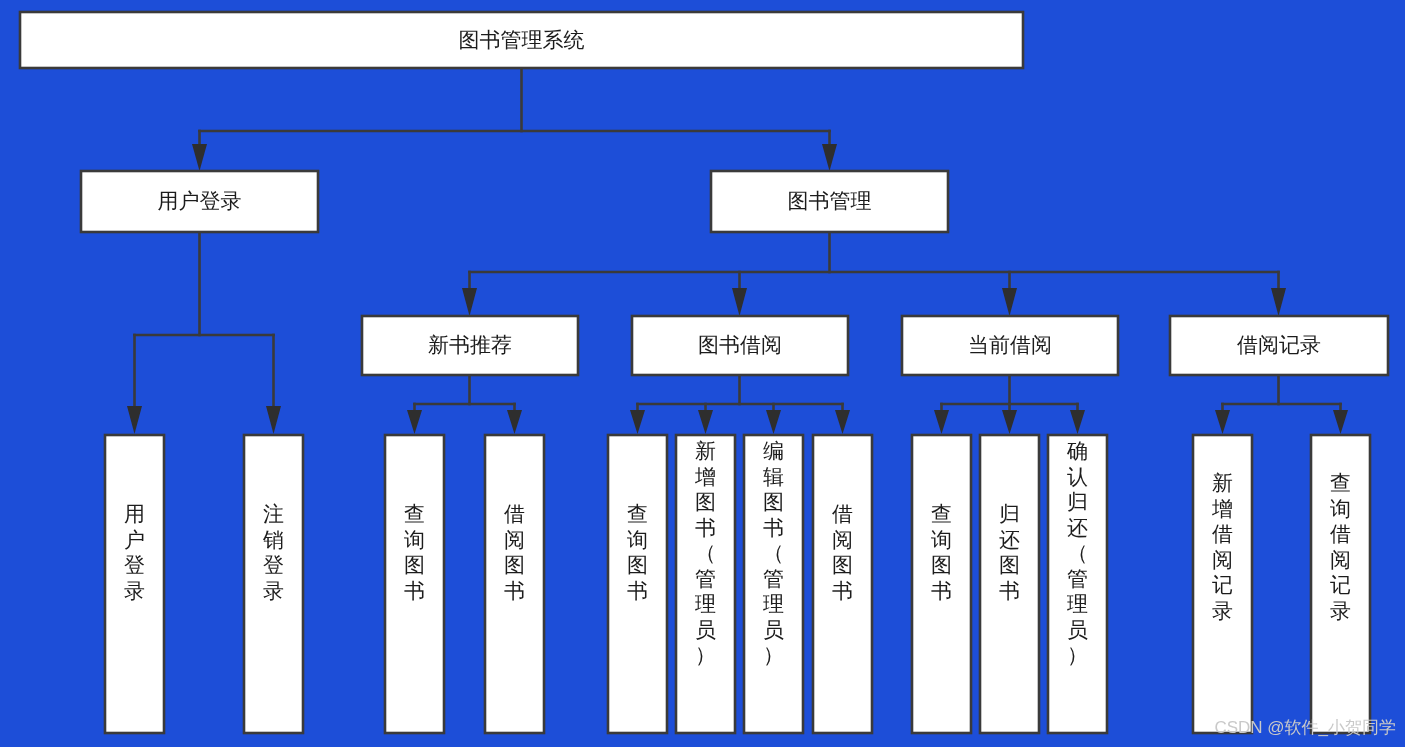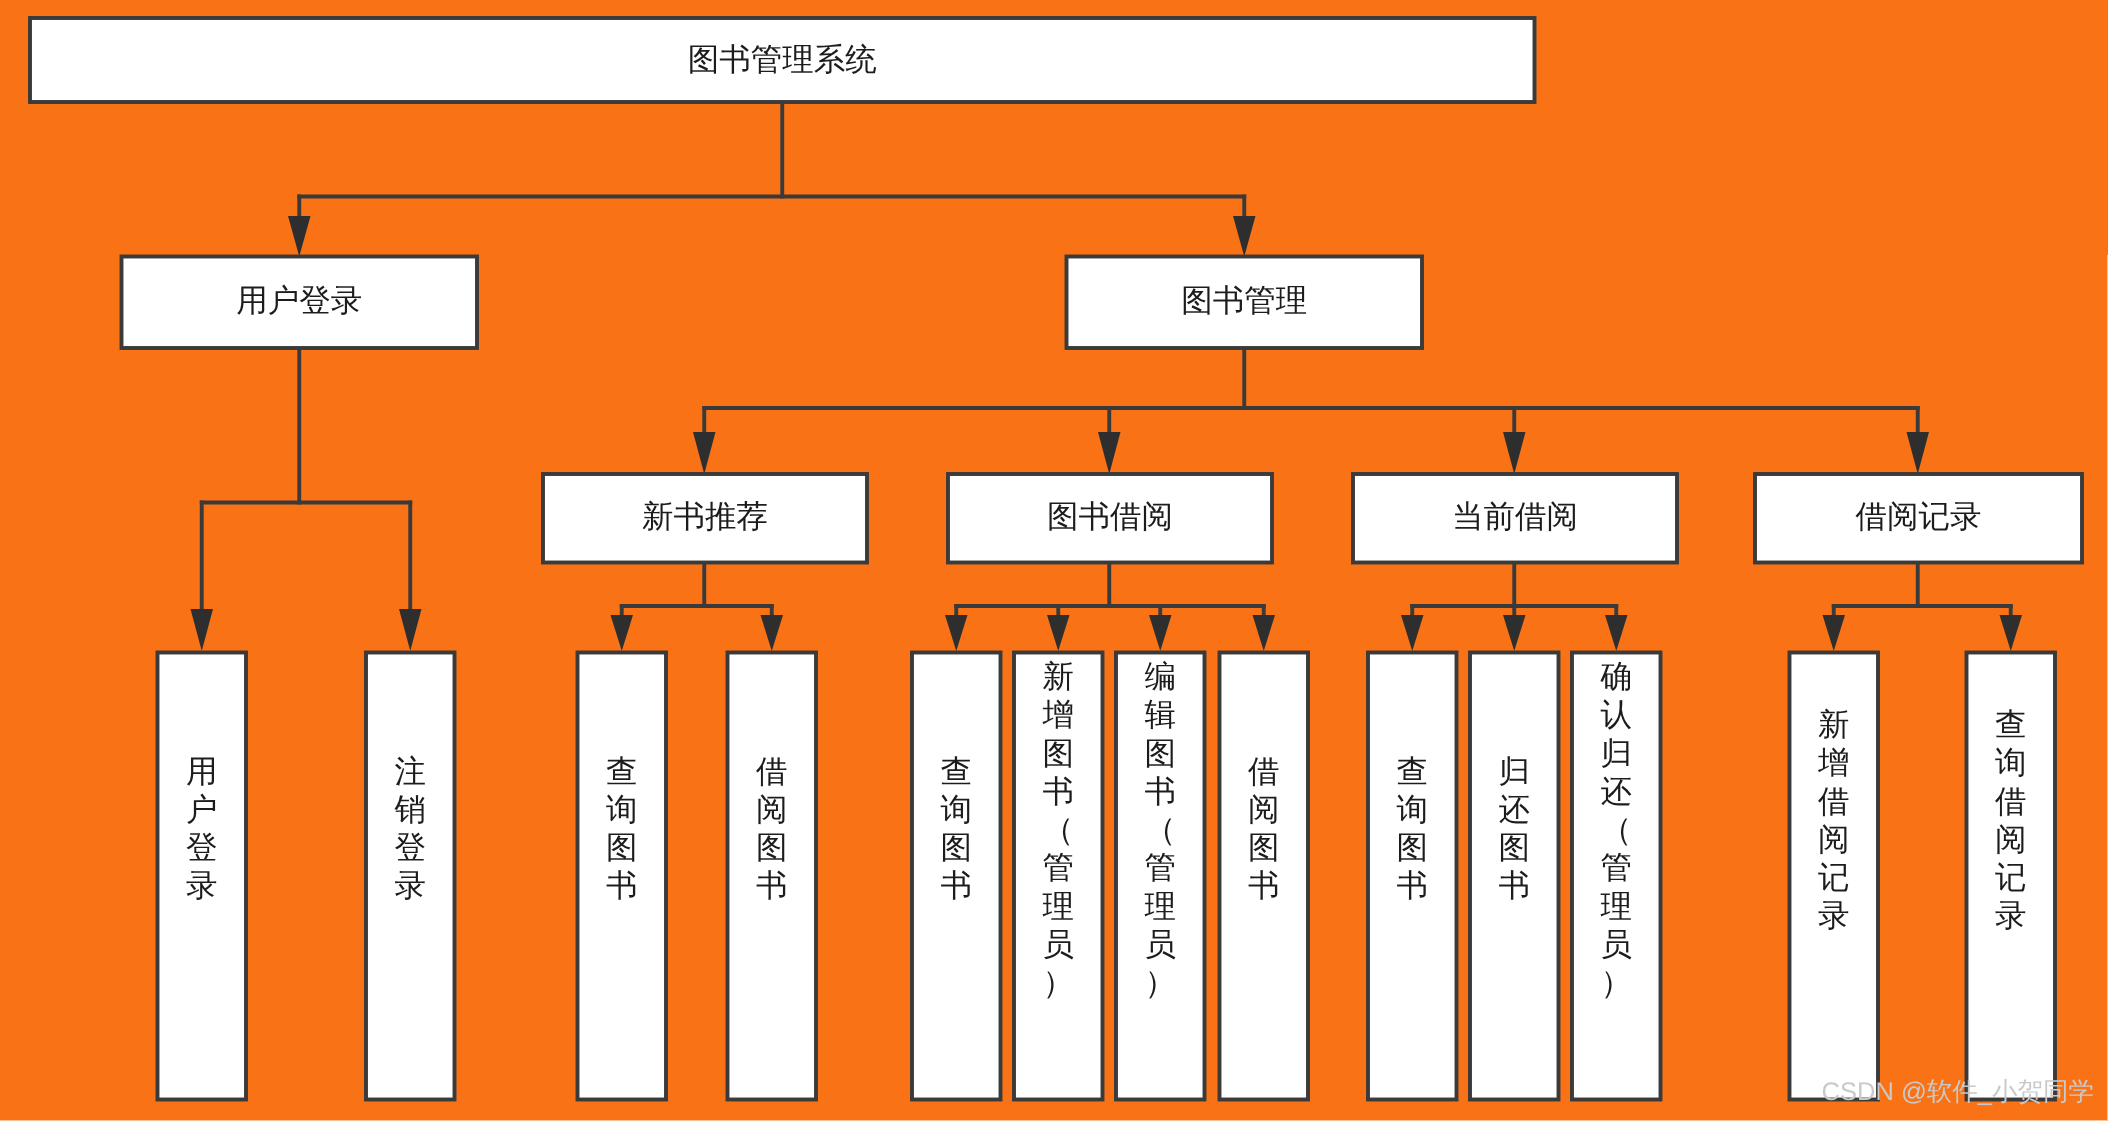--- a/index.html
+++ b/index.html
@@ -10,21 +10,21 @@
   body {
     width: 1405px;
     height: 747px;
     font-family: "Liberation Sans", "DejaVu Sans", sans-serif;
     overflow: hidden;
   }
   #diagram-root {
     position: relative;
     width: 1405px;
     height: 747px;
-    background: #f97316;
+    background: #1d4ed8;
   }
   svg#flow {
     position: absolute;
     left: 0;
     top: 0;
     width: 1405px;
     height: 747px;
   }
   .node-box {
     fill: #ffffff;

